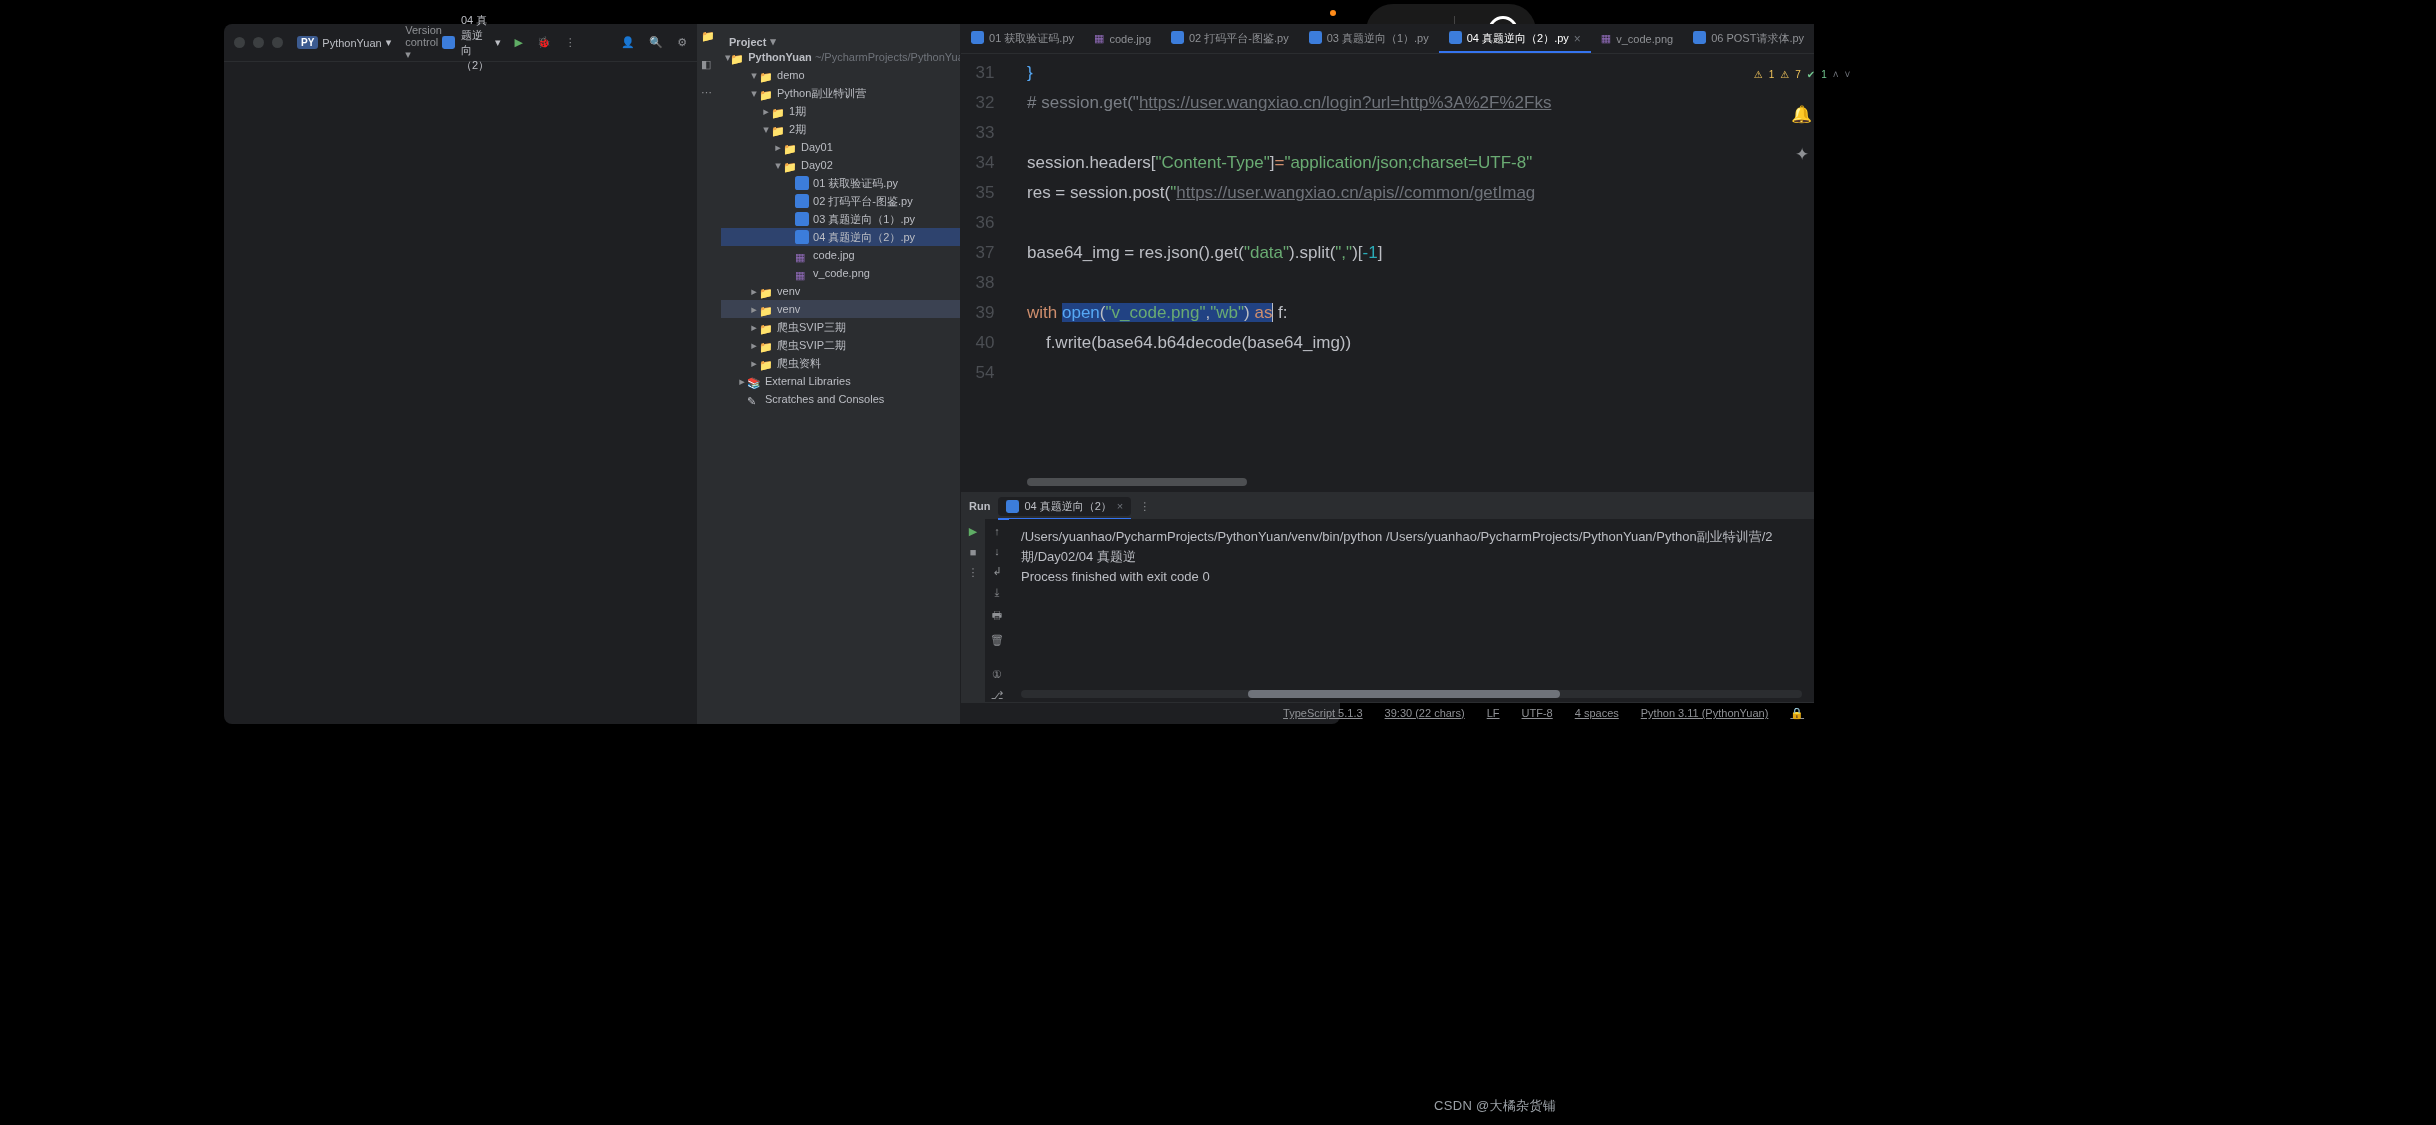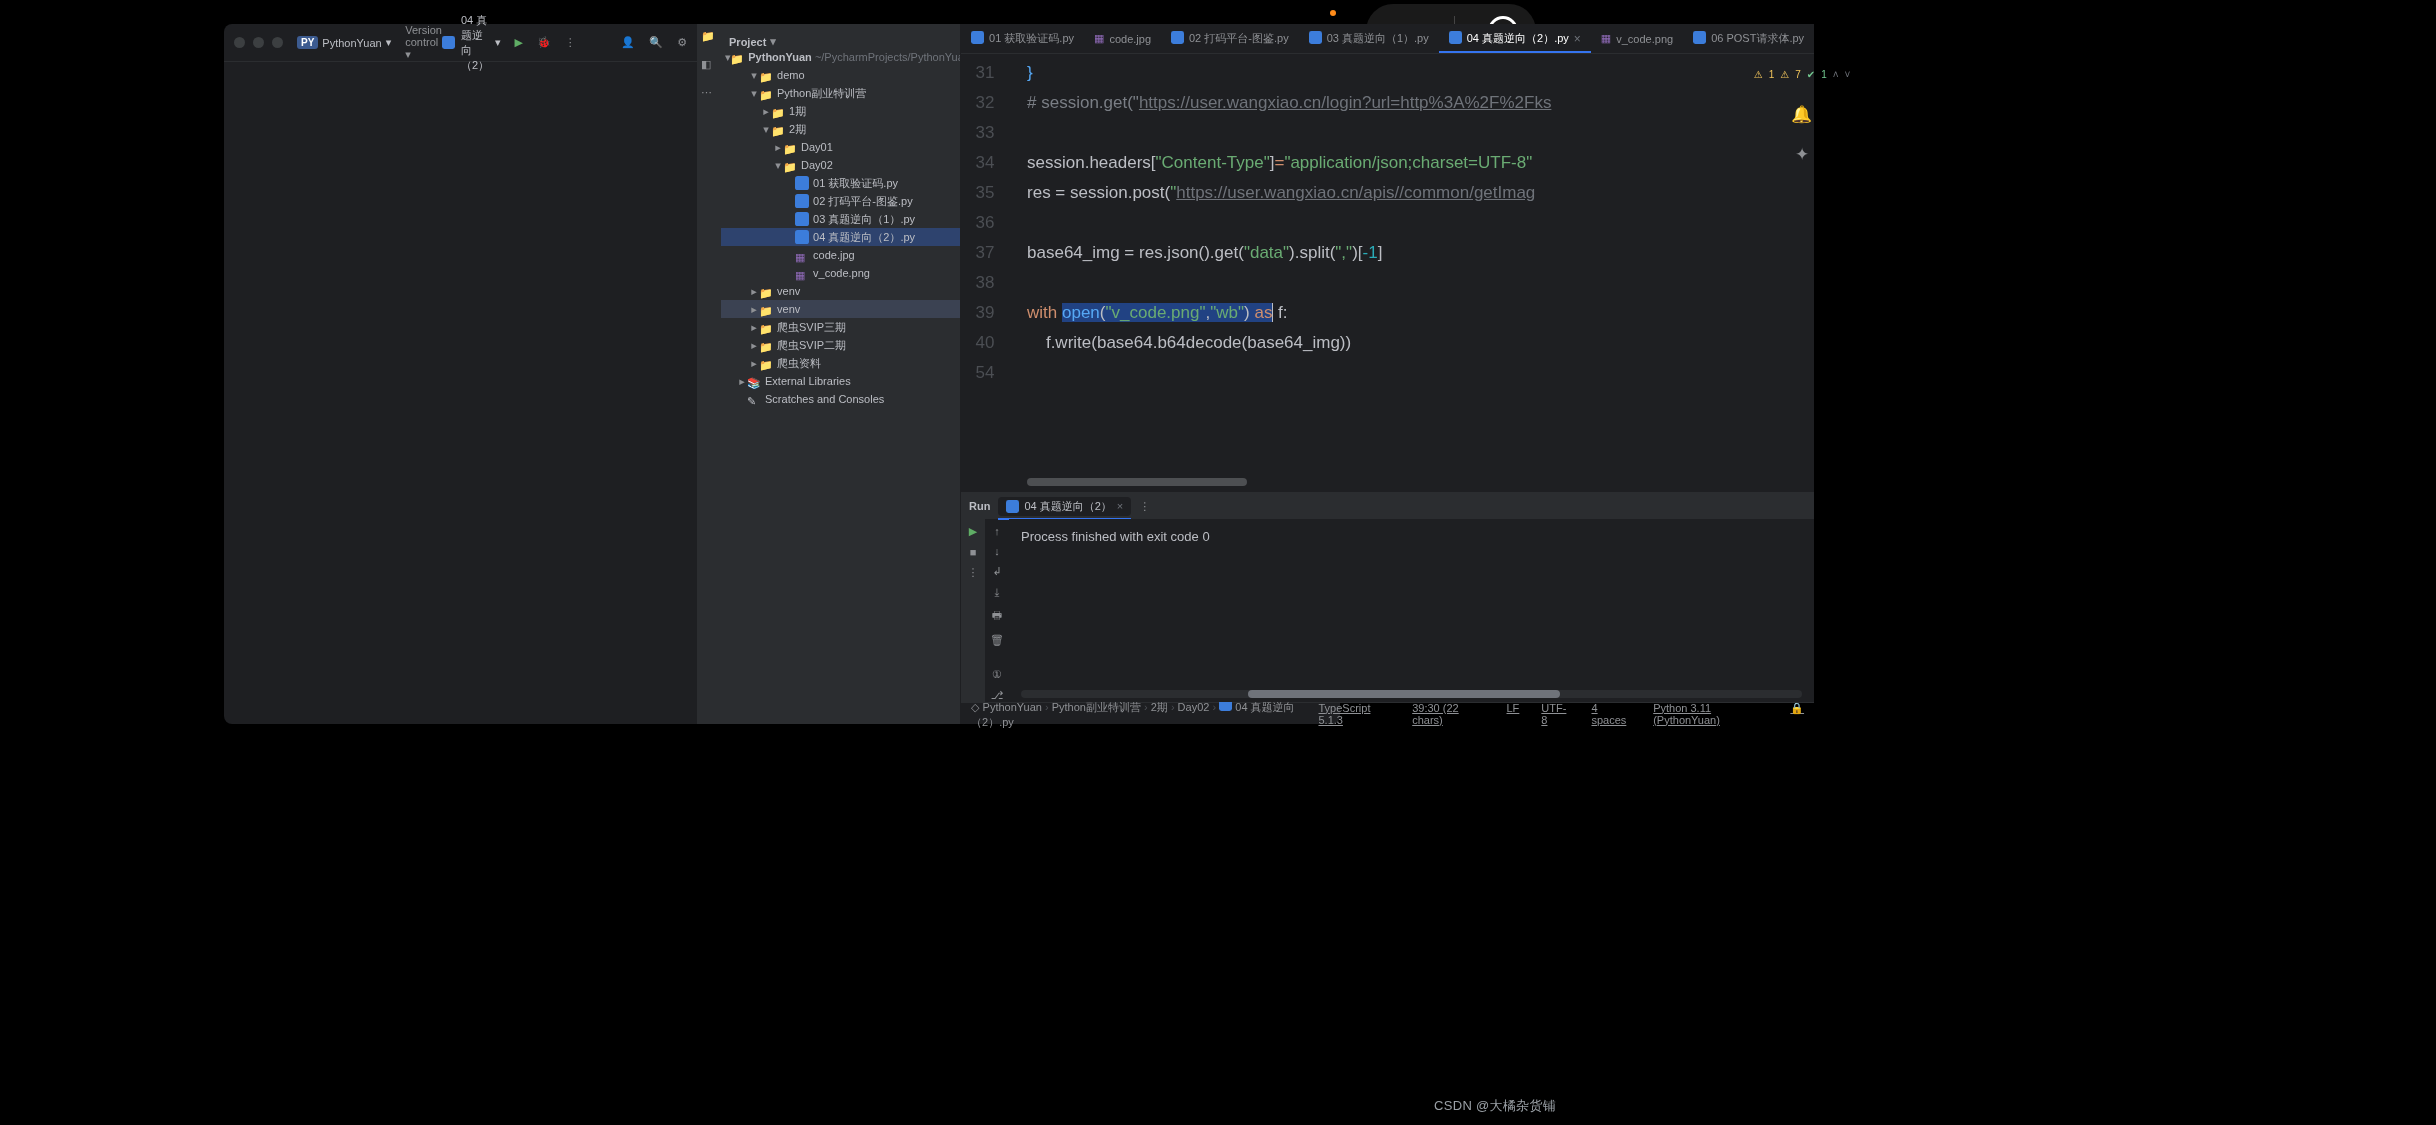--- a/index.html
+++ b/index.html
@@ -351,33 +351,31 @@
             <span>↓</span>
             <span>↲</span>
             <span>⤓</span>
             <span>🖶</span>
             <span>🗑</span>
             <span style="flex:1"></span>
             <span>①</span>
             <span>⎇</span>
           </div>
           <div class="rp-out">
+            <div>/Users/yuanhao/PycharmProjects/PythonYuan/venv/bin/python /Users/yuanhao/PycharmProjects/PythonYuan/Python副业特训营/2期/Day02/04 真题逆</div>
             <div></div>
             <div>Process finished with exit code 0</div>
             <div class="rp-scroll">
                 <div class="th"></div>
               </div>
           </div>
         </div>
       </div>
 
       <div class="status">
-        <span id="bc">◇ PythonYuan <span class="sep">›</span> Python副业特训营 <span class="sep">›</span> 2期 <span class="sep">›</span> Day02 <span class="sep">›</span> <span class="py-ico"><svg viewBox="0 0 16 16">
-                <rect width="16" height="16" rx="3" fill="#3c7ddb"></rect>
-              </svg></span> 04 真题逆向（2）.py</span>
         <div class="right">
           <span>TypeScript 5.1.3</span>
           <span>39:30 (22 chars)</span>
           <span>LF</span>
           <span>UTF-8</span>
           <span>4 spaces</span>
           <span>Python 3.11 (PythonYuan)</span>
           <span>🔒</span>
         </div>
       </div>

